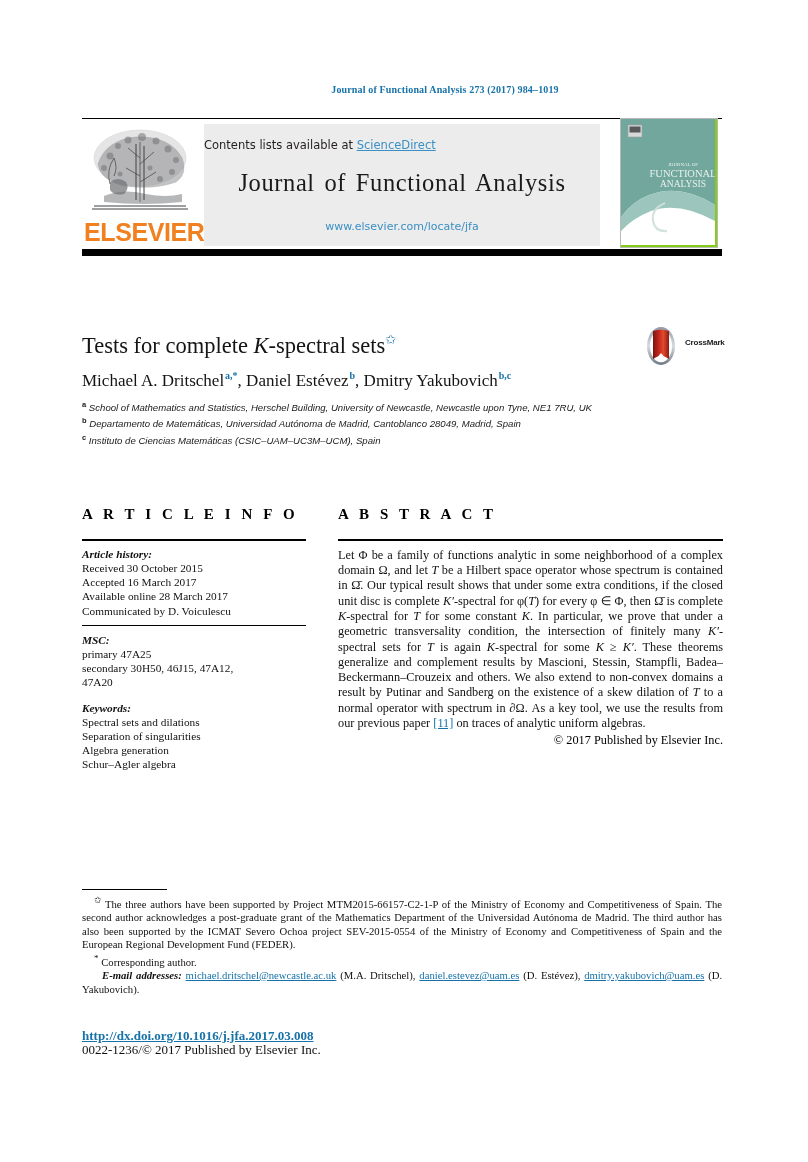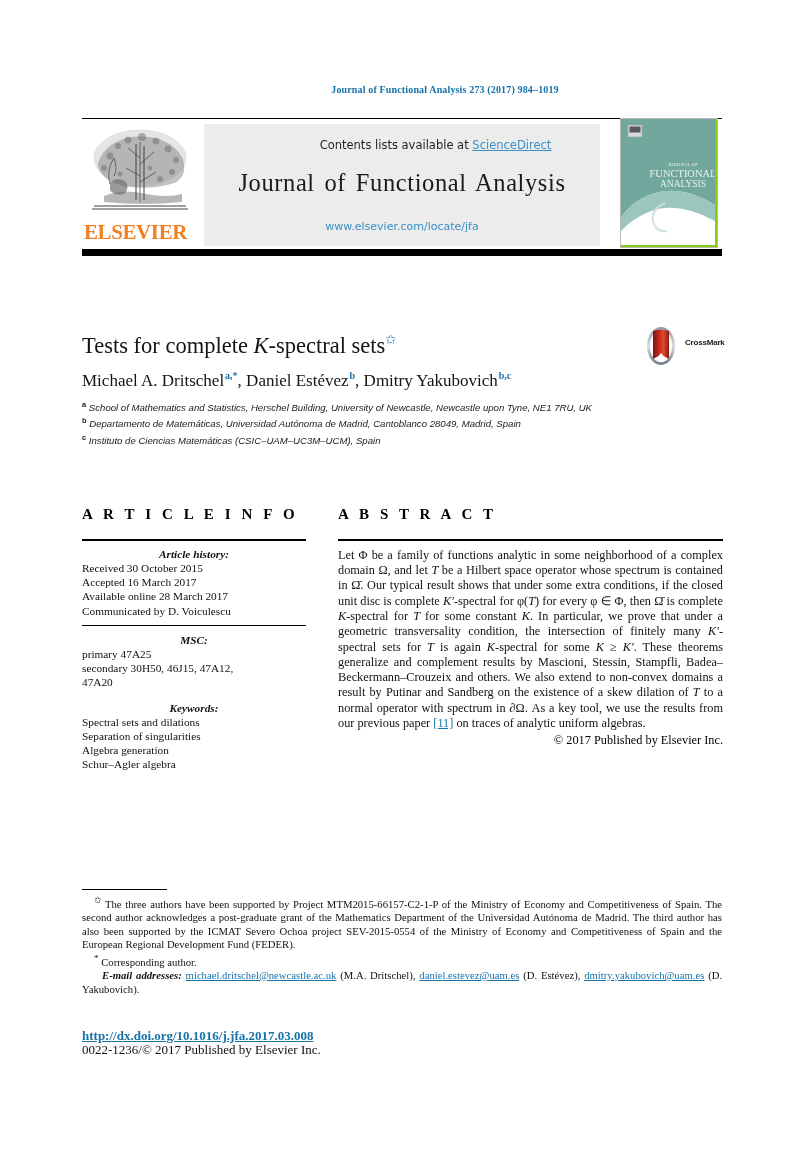--- a/index.html
+++ b/index.html
@@ -70,42 +70,42 @@
     left: 0; top: 0;
     width: 112px;
     height: 96px;
     overflow: hidden;
   }
   .elsevier-word {
     position: absolute;
     left: 0;
     top: 96px;
     width: 112px;
-    text-align: left;
-    font-family: Liberation Serif, serif;
-    font-weight: bold;
-    font-size: 21px;
+    text-align: right;
+    font-family: Liberation Sans, sans-serif;
+    font-weight: bold;
+    font-size: 25px;
     letter-spacing: -0.4px;
     color: #f08020;
     line-height: 24px;
   }
   .journal-banner {
     position: absolute;
     left: 122px;
     top: 6px;
     width: 396px;
     height: 122px;
     background: #ececec;
   }
   .contents-line {
     position: absolute;
     left: 0;
     top: 14px;
     width: 463px;
-    text-align: center;
+    text-align: left;
     font-family: "DejaVu Sans", sans-serif;
     font-size: 11.5px;
     color: #231f20;
   }
   .contents-line .sd {
     color: #3a8fc4;
   }
   .journal-name {
     position: absolute;
     left: 0;
@@ -244,21 +244,20 @@
   .info-body {
     font-family: "Liberation Serif", serif;
     font-size: 11.3px;
     line-height: 14.2px;
     color: #111;
     padding-top: 6px;
   }
   .info-label {
     font-style: italic;
     font-weight: bold;
-    text-align: center;
   }
   .kw-gap { height: 11px; }
 
   .abstract-body {
     font-family: "Liberation Serif", serif;
     font-size: 12.3px;
     line-height: 15.3px;
     color: #111;
     text-align: justify;
     padding-top: 7px;

